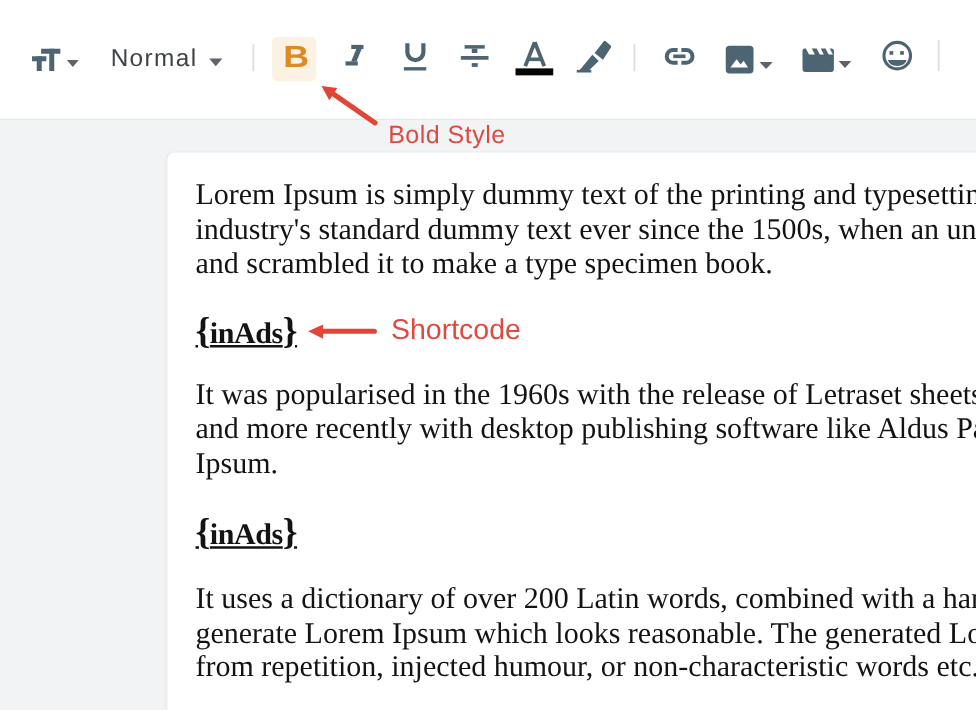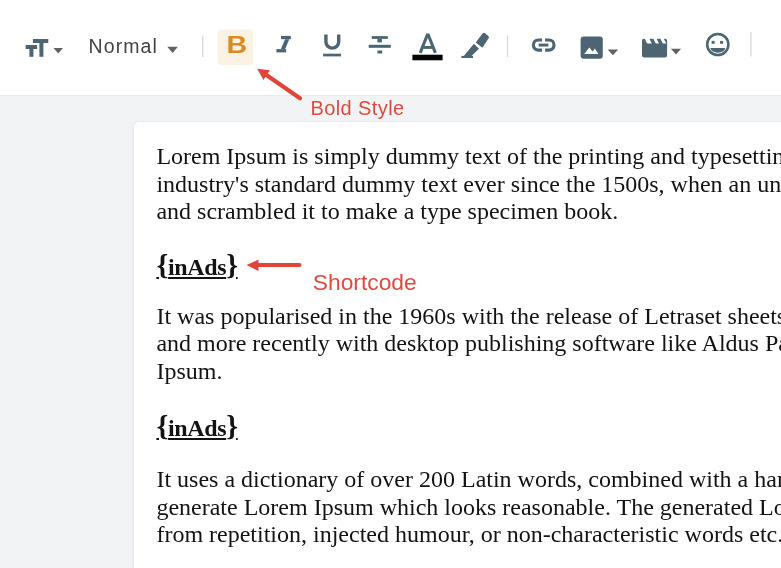--- a/index.html
+++ b/index.html
@@ -96,14 +96,14 @@
 <div id="anno">
   <svg width="781" height="568" viewBox="0 0 781 568" xmlns="http://www.w3.org/2000/svg">
     <g fill="#e04538" stroke="none">
       <line x1="300" y1="98.3" x2="266" y2="74.7" stroke="#e04538" stroke-width="4.1" stroke-linecap="round"></line>
       <path d="M257.2,68.7 L269.9,70.3 L263.4,80.1 Z"></path>
       <line x1="258" y1="265" x2="299.5" y2="265" stroke="#e04538" stroke-width="4.1" stroke-linecap="round"></line>
       <path d="M246.5,265 L258.5,259.6 L258.5,270.9 Z"></path>
     </g>
   </svg>
   <div class="red" style="left:310.5px;top:97.4px;letter-spacing:0.4px;">Bold Style</div>
-  <div class="red" style="left:312.8px;top:269px;font-size:22.8px;">Shortcode</div>
+  <div class="red" style="left:312.8px;top:250px;font-size:22.8px;">Shortcode</div>
 </div>
 
 </body></html>

